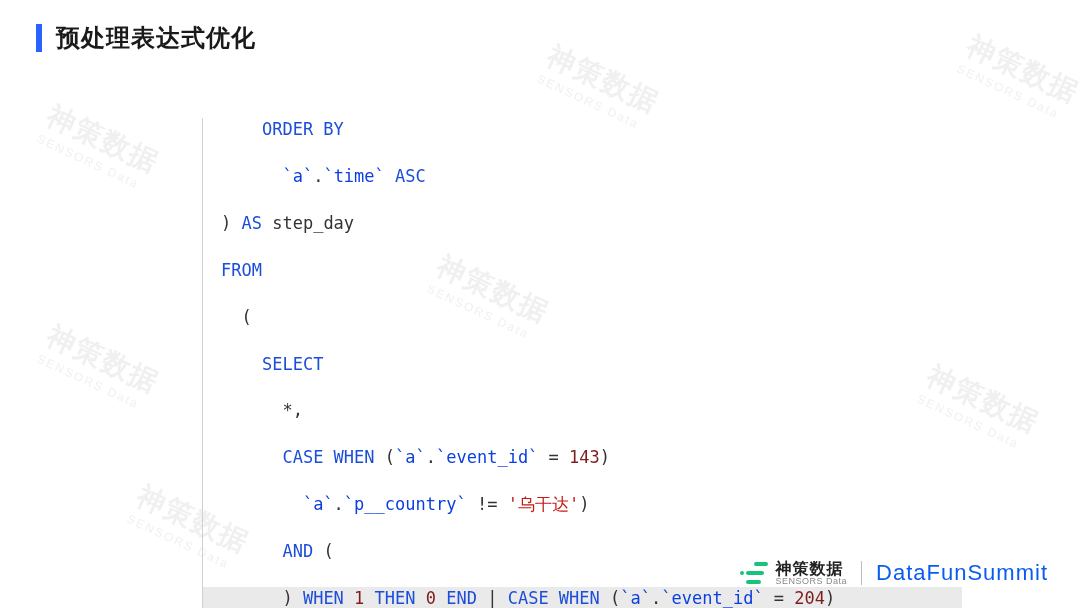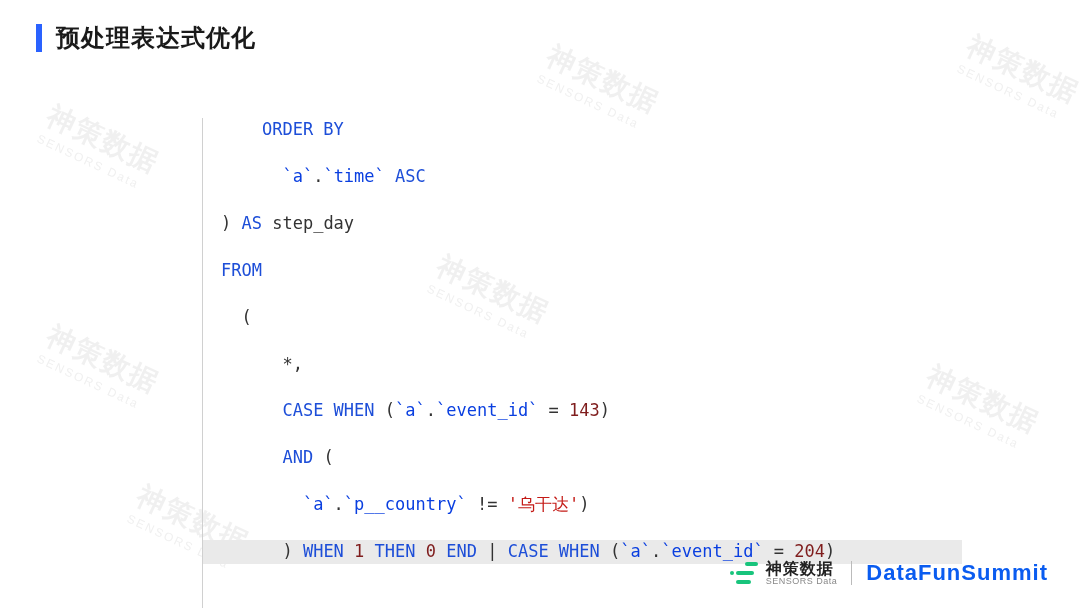--- a/index.html
+++ b/index.html
@@ -98,21 +98,21 @@
        content:""; position:absolute; left:-6px; top:0; width:4px;height:4px;border-radius:50%;background:#18c47c;
     }
     .sensors-mark span:nth-child(3){ width: 70%; }
     .sensors-text { display:flex; flex-direction:column; line-height:1;}
     .sensors-cn { font-size:16px; font-weight:700; color:#222; letter-spacing:1px;}
     .sensors-en { font-size:9px; color:#888; letter-spacing:0.5px;}
     .divider { width:1px; height:24px; background:#bbb;}
     .dfs {
       font-family: "Comic Sans MS","Chalkboard SE","Marker Felt",cursive,sans-serif;
       font-size: 22px;
-      font-weight: 700;
+      font-weight: 400;
       color: #0a5cf0;
       letter-spacing: 1px;
     }
   </style>
 </head>
 <body>
 
 <div class="wm" style="left:40px;  top:120px;"><span>神策数据</span><small>SENSORS Data</small></div>
 <div class="wm" style="left:540px; top:60px;"><span>神策数据</span><small>SENSORS Data</small></div>
 <div class="wm" style="left:960px; top:50px;"><span>神策数据</span><small>SENSORS Data</small></div>
@@ -125,24 +125,25 @@
   <div class="title-accent"></div>
   <div class="title-text">预处理表达式优化</div>
 </div>
 
 <div class="code-block">
 <pre><span class="ln">    <span class="kw">ORDER BY</span></span>
 <span class="ln">      <span class="tk">`a`</span><span>.</span><span class="tk">`time`</span> <span class="kw">ASC</span></span>
 <span class="ln"><span>) </span><span class="kw">AS</span><span> step_day</span></span>
 <span class="ln"><span class="kw">FROM</span></span>
 <span class="ln">  <span>(</span></span>
+<span class="ln">    <span class="kw">SELECT</span></span>
 <span class="ln">      <span>*,</span></span>
 <span class="ln">      <span class="kw">CASE WHEN</span><span> (</span><span class="tk">`a`</span><span>.</span><span class="tk">`event_id`</span><span> = </span><span class="num">143</span><span>)</span></span>
+<span class="ln">        <span class="tk">`a`</span><span>.</span><span class="tk">`p__country`</span><span> != </span><span class="str">'乌干达'</span><span>)</span></span>
 <span class="ln">      <span class="kw">AND</span><span> (</span></span>
-<span class="ln">        <span class="tk">`a`</span><span>.</span><span class="tk">`p__country`</span><span> != </span><span class="str">'乌干达'</span><span>)</span></span>
 <span class="ln hl">      <span>) </span><span class="kw">WHEN</span><span class="num"> 1 </span><span class="kw">THEN</span><span class="num"> 0 </span><span class="kw">END</span><span> | </span><span class="kw">CASE WHEN</span><span> (</span><span class="tk">`a`</span><span>.</span><span class="tk">`event_id`</span><span> = </span><span class="num">204</span><span>)</span></span>
 
 
 
 
 
 
 
 
 

